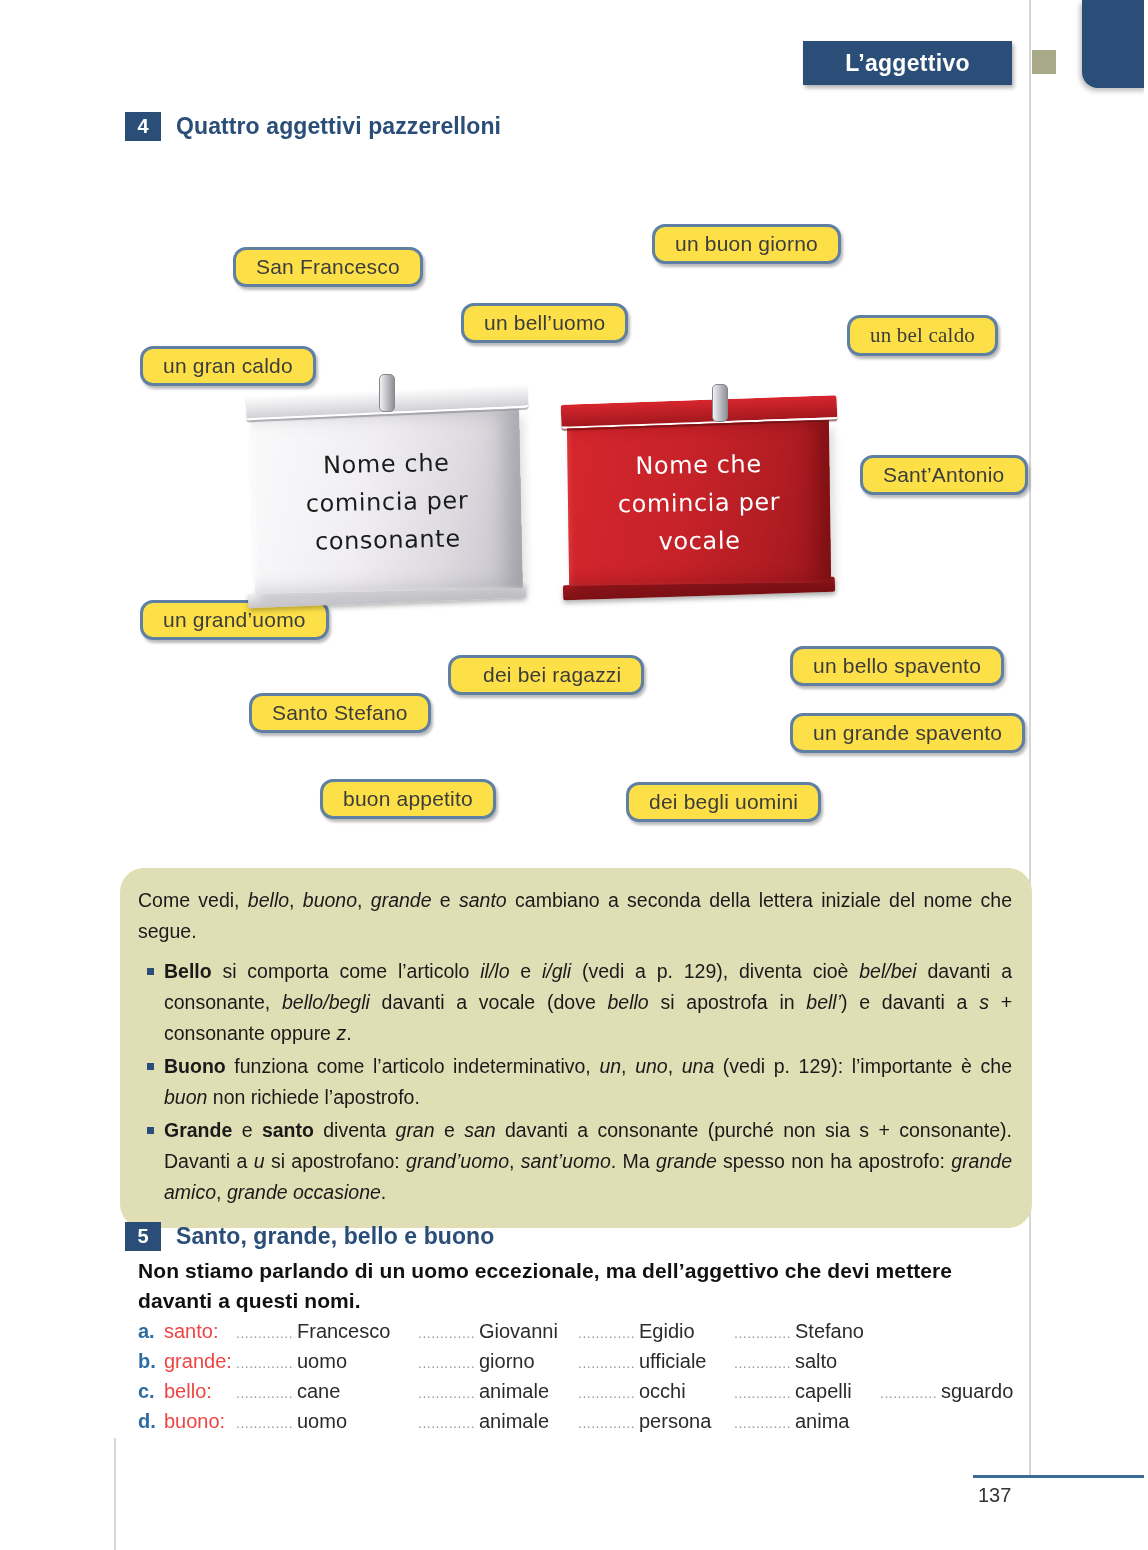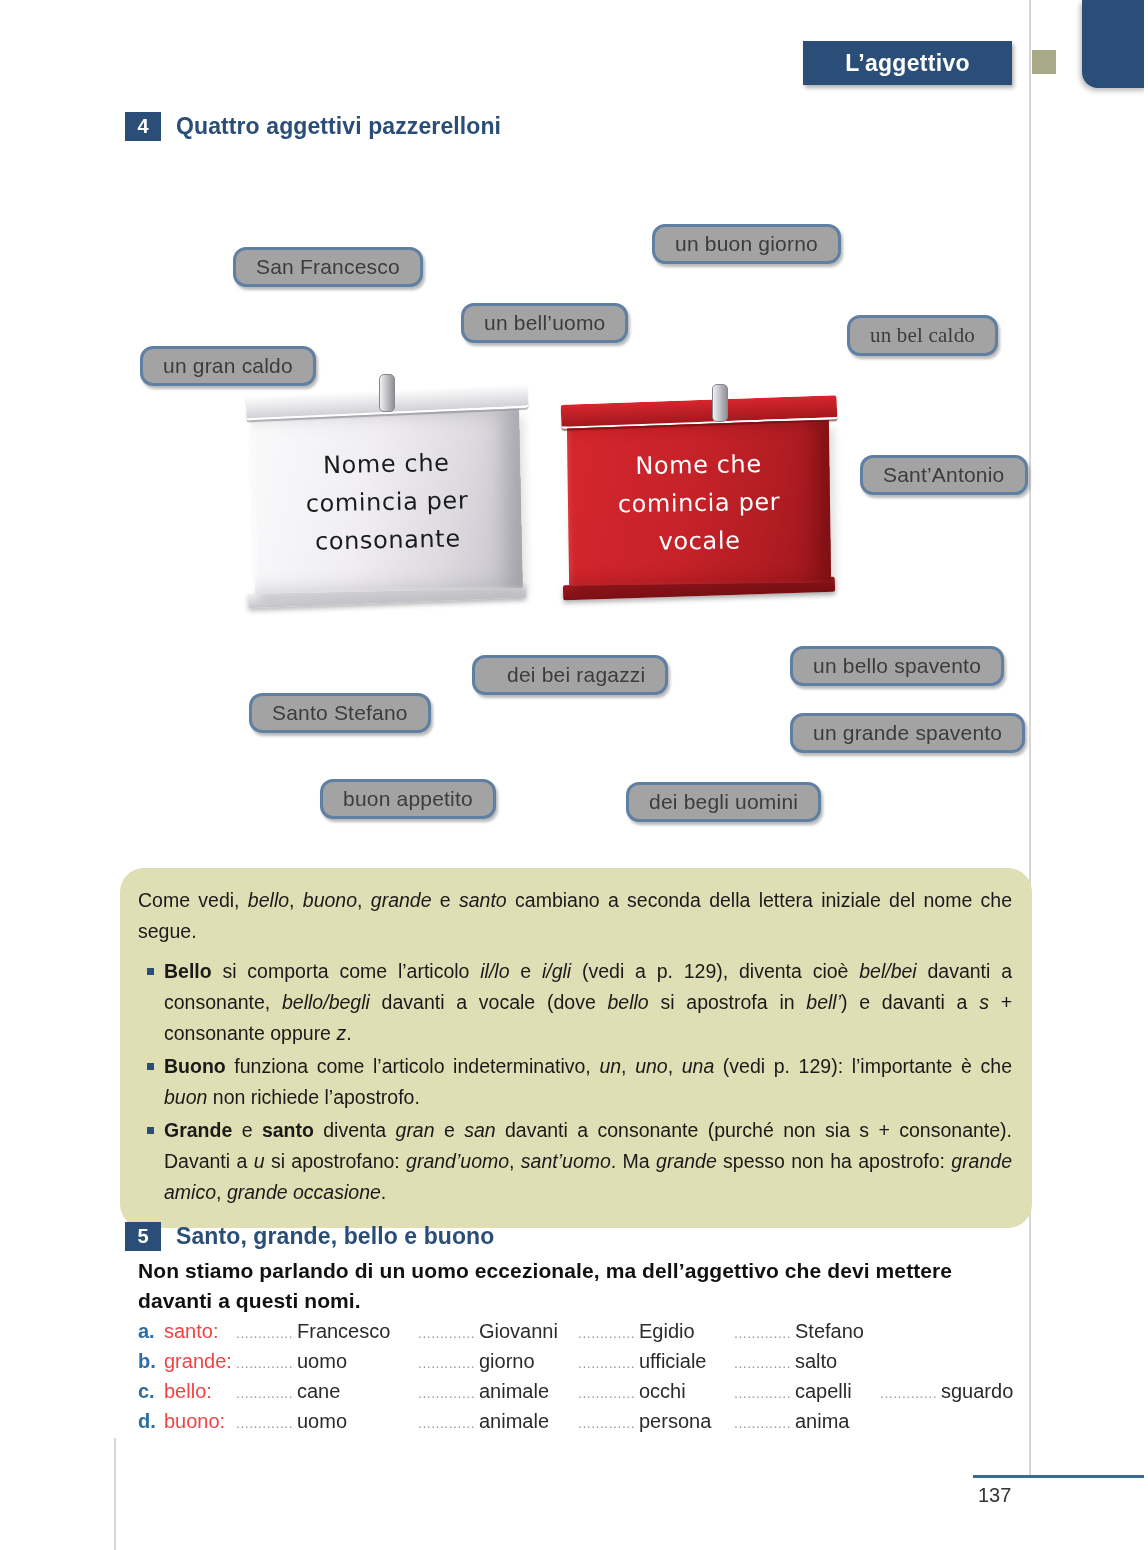--- a/index.html
+++ b/index.html
@@ -19,21 +19,21 @@
   
   .ex-head { position:absolute; display:flex; align-items:center; }
   .ex-num  { background:#2a4e78; color:#fff; font-weight:bold; font-size:20px; width:36px; height:29px;
              display:flex; align-items:center; justify-content:center; }
   .ex-title{ color:#2a4e78; font-weight:bold; font-size:23px; margin-left:15px; letter-spacing:.1px; }
   .ex-instr{ position:absolute; left:138px; width:892px; font-weight:bold; font-size:21px; color:#111;
              line-height:1.45; letter-spacing:.1px; }
 
   
   .match-area { position:absolute; left:0; top:215px; width:1148px; height:650px; }
-  .match-label { position:absolute; background:#a3a3a3; border:3px solid #5f7fa3; border-radius:13px;
+  .match-label { position:absolute; background:#fde047; border:3px solid #5f7fa3; border-radius:13px;
                  padding:5px 20px; font-size:21px; color:#3c3c3c; white-space:nowrap;
                  box-shadow:2px 3px 3px rgba(0,0,0,.28); letter-spacing:.2px; }
 
   
   .tin { position:absolute; }
   .tin-clasp { position:absolute; top:-4px; left:50%; margin-left:-8px; width:16px; height:38px; z-index:5;
                background:linear-gradient(90deg,#f2f2f4,#b9b9c0 55%,#8f8f97); border-radius:5px;
                border:1px solid #86868e; }
   .tin-lid { position:absolute; top:12px; left:-7px; right:-7px; height:24px; border-radius:3px; z-index:2; }
   .tin-body { position:absolute; left:0; right:0; top:34px; bottom:12px; z-index:1; display:flex;
@@ -106,22 +106,23 @@
     <span class="ex-title">Quattro aggettivi pazzerelloni</span>
   </div>
 
   <div class="match-area">
     <div class="match-label" style="left:233px; top:32px;">San Francesco</div>
     <div class="match-label" style="left:652px; top:9px;">un buon giorno</div>
     <div class="match-label" style="left:461px; top:88px;">un bell’uomo</div>
     <div class="match-label" style="left:847px; top:100px;font-family:Liberation Serif, serif;">un bel caldo</div>
     <div class="match-label" style="left:140px; top:131px;">un gran caldo</div>
     <div class="match-label" style="left:860px; top:240px;">Sant’Antonio</div>
+    <div class="match-label" style="left:140px; top:385px;">un grand’uomo</div>
     <div class="match-label" style="left:790px; top:407px;margin-top:24px;">un bello spavento</div>
-    <div class="match-label" style="left:472px; top:440px;padding-left:32px;">dei bei ragazzi</div>
+    <div class="match-label" style="left:448px; top:440px;padding-left:32px;">dei bei ragazzi</div>
     <div class="match-label" style="left:249px; top:478px;">Santo Stefano</div>
     <div class="match-label" style="left:790px; top:498px;">un grande spavento</div>
     <div class="match-label" style="left:320px; top:564px;">buon appetito</div>
     <div class="match-label" style="left:626px; top:567px;">dei begli uomini</div>
 
     <div class="tin tin-white">
       <div class="tin-clasp"></div>
       <div class="tin-lid"></div>
       <div class="tin-body">
         <div class="tin-text">

